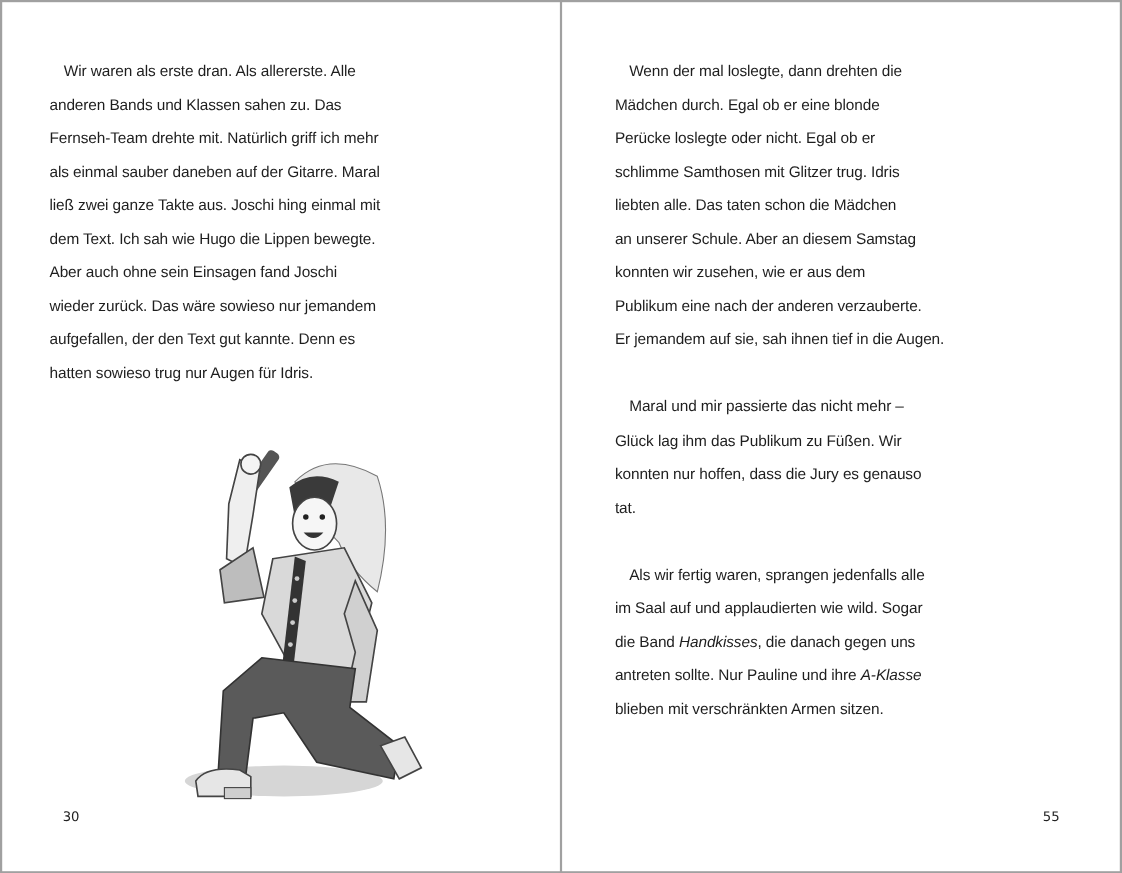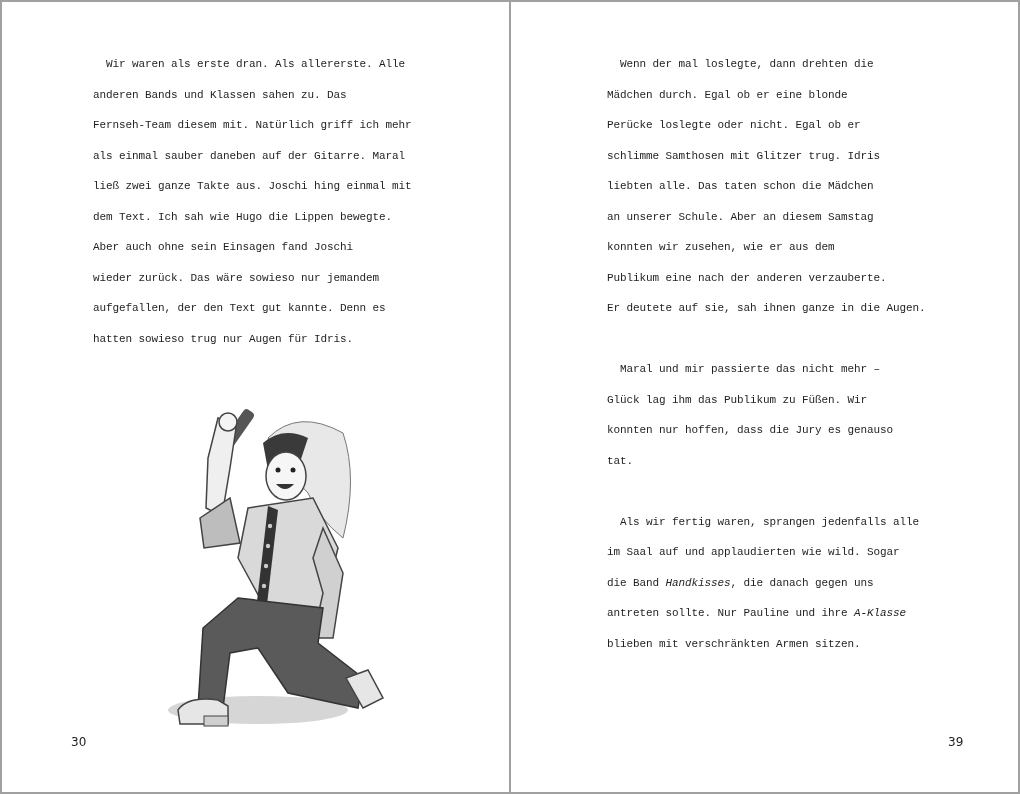--- a/index.html
+++ b/index.html
@@ -9,55 +9,54 @@
     box-sizing: border-box; border: 2px solid #a0a0a0; background: #fff;
   }
   .divider {
     position: absolute; left: 509px; top: 0; width: 2px; height: 794px; background: #a0a0a0;
   }
   .page { position: absolute; top: 0; height: 794px; }
   .page-left { left: 0; width: 509px; }
   .page-right { left: 511px; width: 445px; }
   .text-block {
     position: absolute;
-    font-family: Liberation Mono, monospace;
-    font-size: 11px;
+    font-family: Liberation Sans, sans-serif;
+    font-size: 14px;
     line-height: 30.5px;
     color: #1e1e1e;
     letter-spacing: -0.1px;
     white-space: nowrap;
-    margin-left: 48px;
   }
   .line { display: block; height: 30.5px; }
   .indent { padding-left: 13px; }
   .para-gap { height: 30.5px; display: block; }
   .page-left .text-block { left: 45px; top: 49px; }
   .page-right .text-block { left: 48px; top: 49px; }
   em, .it { font-style: italic; text-align: center; }
   .page-number {
     position: absolute; top: 735px;
     font-family: "DejaVu Sans", sans-serif; font-size: 12px; color: #222;
   }
-  .page-left .page-number { left: 71px; }
+  .page-left .page-number { left: 57px; }
   .page-right .page-number { left: 437px; }
   .illustration {
     position: absolute; left: 118px; top: 398px; width: 270px; height: 340px;
   }
 </style>
 </head>
 <body>
 
 <div class="spread"></div>
 <div class="divider"></div>
 
 <div class="page page-left">
   <div class="text-block">
     <span class="line indent">Wir waren als erste dran.  Als allererste.  Alle</span>
     <span class="line">anderen Bands und Klassen sahen zu.  Das</span>
-    <span class="line">Fernseh-Team diesem mit.  Natürlich griff ich mehr</span>
+    <span class="line">Fernseh-Team drehte mit.  Natürlich griff ich mehr</span>
     <span class="line">als einmal sauber daneben auf der Gitarre.  Maral</span>
     <span class="line">ließ zwei ganze Takte aus.  Joschi hing einmal mit</span>
     <span class="line">dem Text.  Ich sah wie Hugo die Lippen bewegte.</span>
     <span class="line">Aber auch ohne sein Einsagen fand Joschi</span>
     <span class="line">wieder zurück.  Das wäre sowieso nur jemandem</span>
     <span class="line">aufgefallen, der den Text gut kannte.  Denn es</span>
     <span class="line">hatten sowieso trug nur Augen für Idris.</span>
   </div>
 
   <div class="illustration" aria-label="Grayscale drawing of a long-haired singer kneeling on one knee, holding a microphone up, wearing a bell-sleeved shirt, flared trousers and platform shoes">
@@ -108,21 +107,21 @@
 <div class="page page-right">
   <div class="text-block">
     <span class="line indent">Wenn der mal loslegte, dann drehten die</span>
     <span class="line">Mädchen durch.  Egal ob er eine blonde</span>
     <span class="line">Perücke loslegte oder nicht.  Egal ob er</span>
     <span class="line">schlimme Samthosen mit Glitzer trug.  Idris</span>
     <span class="line">liebten alle.  Das taten schon die Mädchen</span>
     <span class="line">an unserer Schule.  Aber an diesem Samstag</span>
     <span class="line">konnten wir zusehen, wie er aus dem</span>
     <span class="line">Publikum eine nach der anderen verzauberte.</span>
-    <span class="line">Er deutete auf sie, sah ihnen ganze in die Augen.</span>
+    <span class="line">Er jemandem auf sie, sah ihnen tief in die Augen.</span>
 
     <span class="para-gap"></span>
 
     <span class="line indent">Maral und mir passierte das nicht mehr –</span>
     <span class="line">Glück lag ihm das Publikum zu Füßen.  Wir</span>
     <span class="line">konnten nur hoffen, dass die Jury es genauso</span>
     <span class="line">tat.</span>
 
     <span class="para-gap"></span>
 
@@ -130,14 +129,14 @@
     <span class="line">im Saal auf und applaudierten wie wild.  Sogar</span>
     <span class="line">
       <span>die Band </span><em>Handkisses</em><span>, die danach gegen uns</span>
     </span>
     <span class="line">
       <span>antreten sollte.  Nur Pauline und ihre </span><em>A-Klasse</em>
     </span>
     <span class="line">blieben mit verschränkten Armen sitzen.</span>
   </div>
 
-  <div class="page-number">39</div>
+  <div class="page-number">55</div>
 </div>
 
 </body></html>

